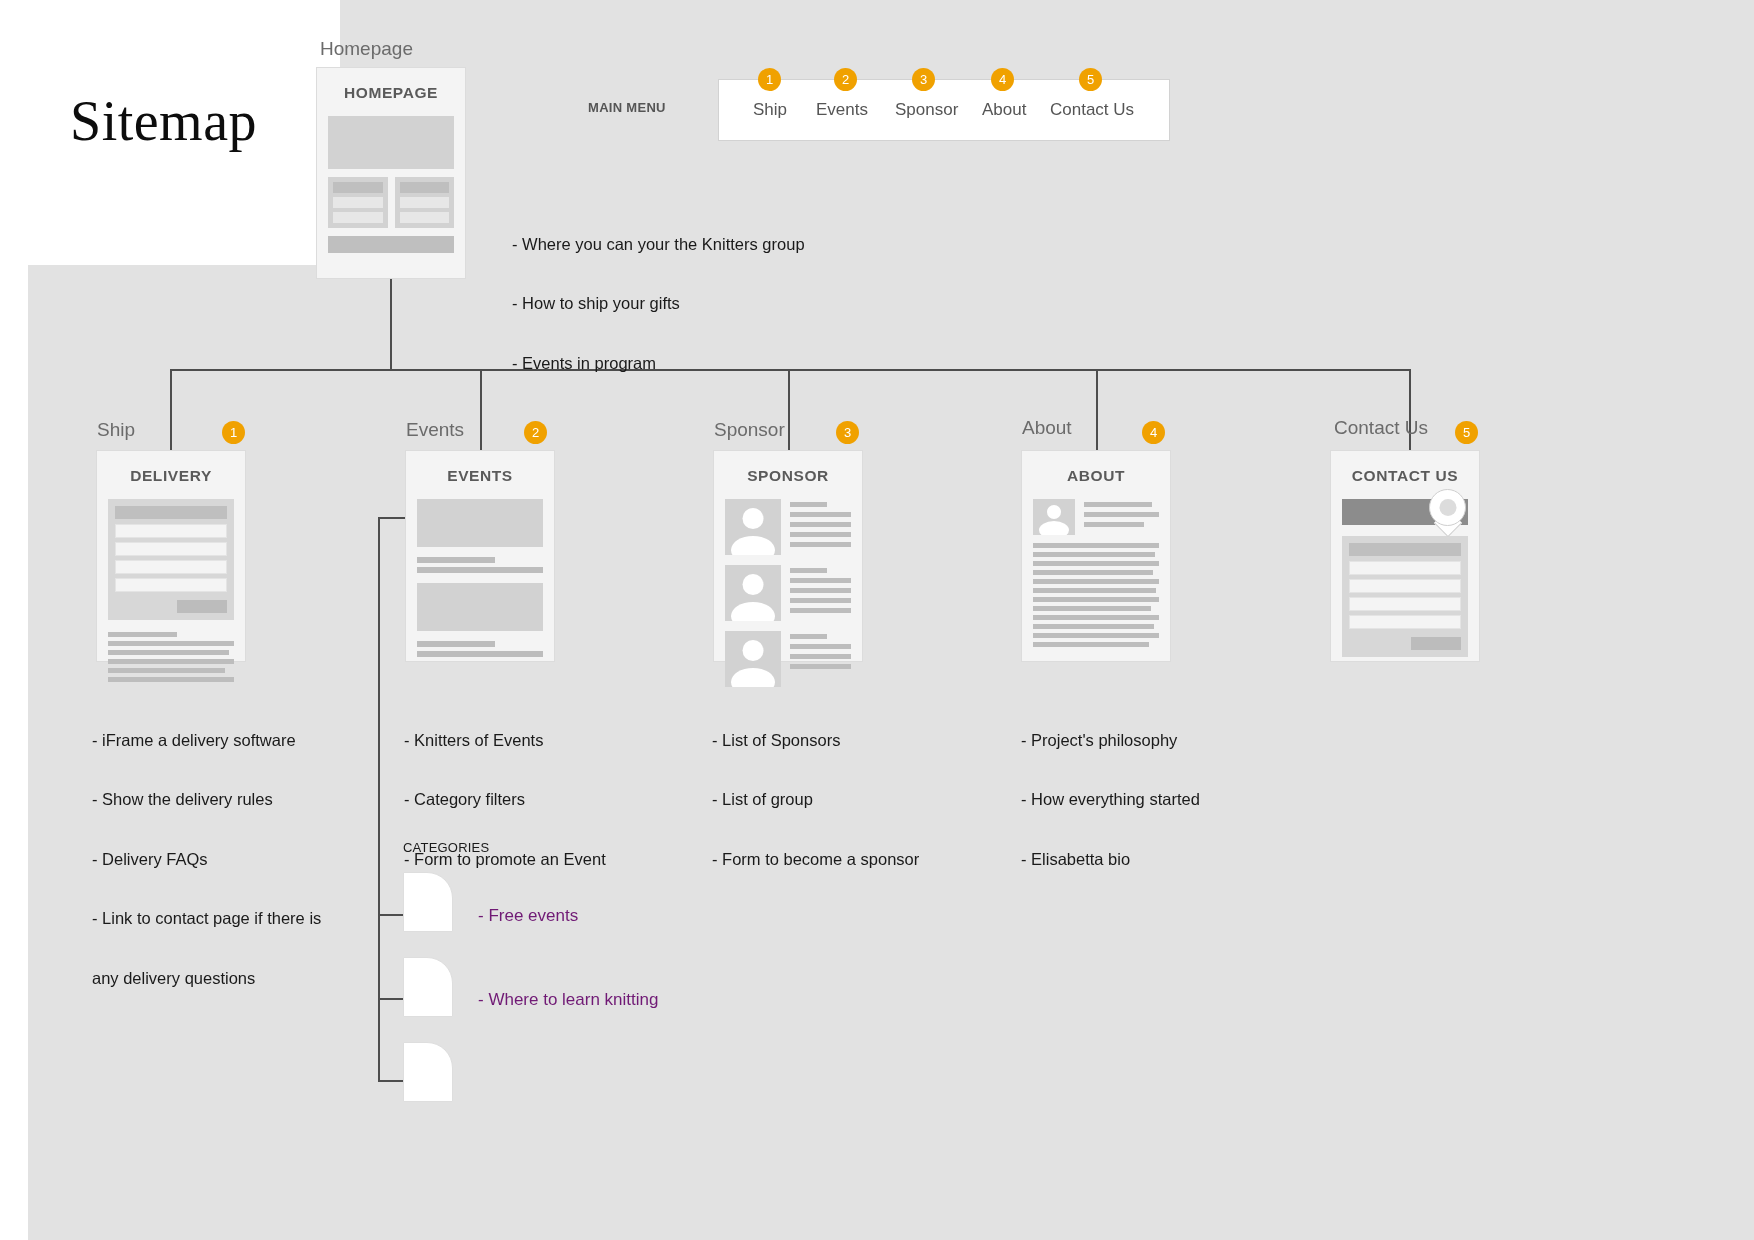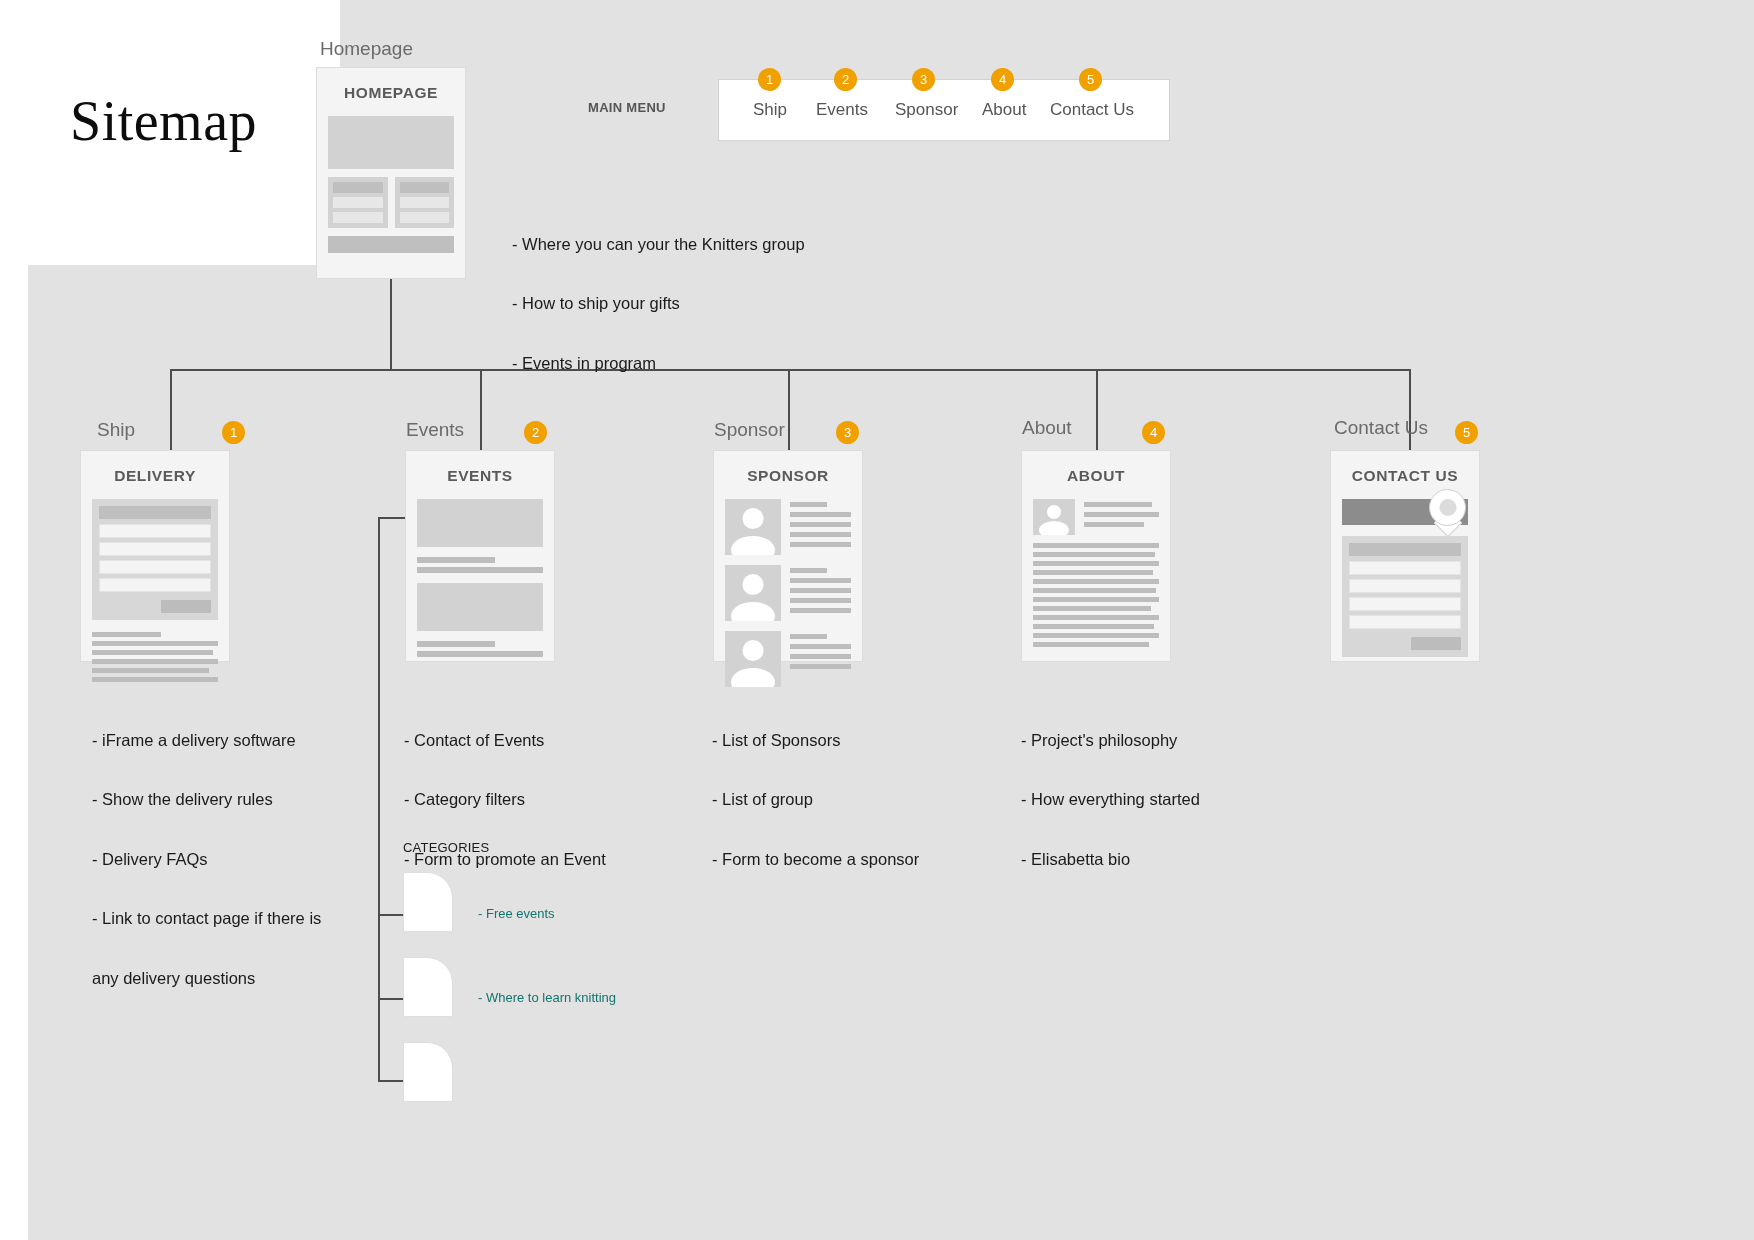--- a/index.html
+++ b/index.html
@@ -151,21 +151,21 @@
   .cat-heading {
     position: absolute; left: 403px; top: 840px;
     font-size: 13px; color: #1a1a1a; letter-spacing: .2px;
   }
   .cat-shape {
     position: absolute; width: 50px; height: 60px;
     background: #ffffff; border: 1px solid #dedede;
     border-top-right-radius: 26px;
   }
   .cat-text {
-    position: absolute; font-size: 13px; color: #0f766e;
+    position: absolute; font-size: 17px; color: #701a75;
   }
 </style>
 </head>
 <body>
 
 <div id="canvas">
 
   <div class="bg-grey-top"></div>
   <div class="bg-white-left"></div>
   <div class="bg-grey-main"></div>
@@ -227,21 +227,21 @@
 
   <div class="badge" style="left:758px; top:68px;">1</div>
   <div class="badge" style="left:834px; top:68px;">2</div>
   <div class="badge" style="left:912px; top:68px;">3</div>
   <div class="badge" style="left:991px; top:68px;">4</div>
   <div class="badge" style="left:1079px; top:68px;">5</div>
 
   <div class="node-label" style="left:97px; top:419px;">Ship</div>
   <div class="badge" style="left:222px; top:421px;">1</div>
 
-  <div class="card" style="left:80px; top:450px; width:150px; height:212px;">
+  <div class="card" style="left:96px; top:450px; width:150px; height:212px;">
     <div class="card-title">DELIVERY</div>
     <div class="card-body">
       <div class="formgrp">
         <div class="bar-top"></div>
         <div class="field"></div>
         <div class="field"></div>
         <div class="field"></div>
         <div class="field" style="margin-bottom:0;"></div>
         <div class="btn"></div>
       </div>
@@ -273,21 +273,21 @@
       <div class="blk" style="height:48px; margin-bottom:10px;"></div>
       <div class="line-g" style="width:62%; height:6px;"></div>
       <div class="line-g" style="height:6px; margin-bottom:10px;"></div>
       <div class="blk" style="height:48px; margin-bottom:10px;"></div>
       <div class="line-g" style="width:62%; height:6px;"></div>
       <div class="line-g" style="height:6px;"></div>
     </div>
   </div>
 
   <div class="notes" style="left:404px; top:692px; width:265px;">
-    <div>- Contact of Events</div>
+    <div>- Knitters of Events</div>
     <div>- Category filters</div>
     <div>- Form to promote an Event</div>
   </div>
 
   <div class="node-label" style="left:714px; top:419px;">Sponsor</div>
   <div class="badge" style="left:836px; top:421px;">3</div>
 
   <div class="card" style="left:713px; top:450px; width:150px; height:212px;">
     <div class="card-title">SPONSOR</div>
     <div class="card-body">

